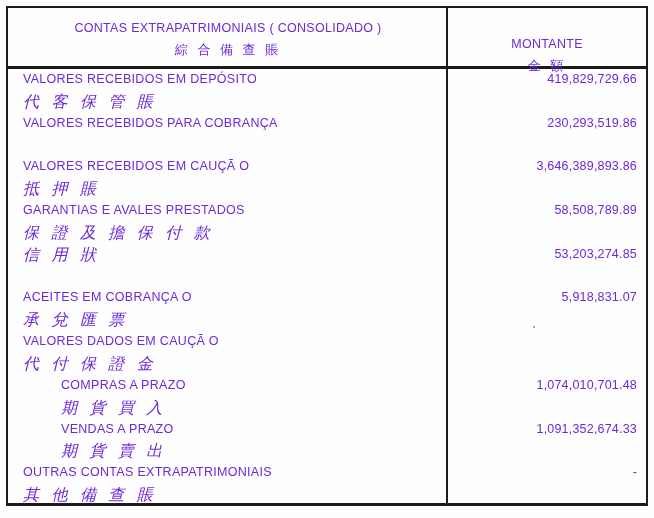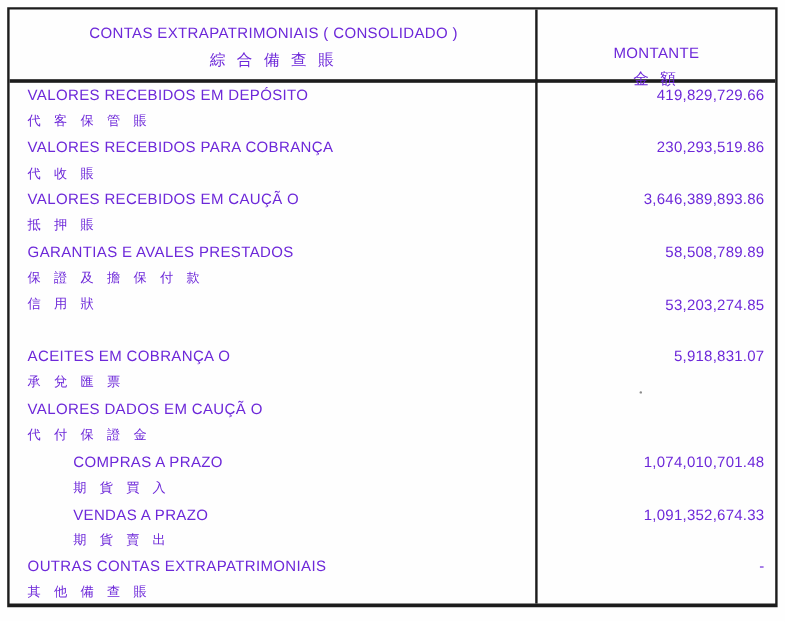--- a/index.html
+++ b/index.html
@@ -76,25 +76,26 @@
     padding-left: 15px;
   }
   .cell-left .pt-line {
     font-size: 12.5px;
     line-height: 21.85px;
     height: 21.85px;
     letter-spacing: 0.3px;
     white-space: pre;
   }
   .cell-left .zh-line {
-    font-size: 11px;
+    font-size: 16px;
     line-height: 21.85px;
     height: 21.85px;
     letter-spacing: 4px;
     white-space: pre;
+    font-style: italic;
   }
   .row.indent .pt-line,
   .row.indent .zh-line {
     padding-left: 38px;
   }
   .cell-right {
     flex: 1;
     box-sizing: border-box;
     text-align: right;
     padding-right: 9px;
@@ -134,21 +135,20 @@
     <div class="cell-left">
       <div class="pt-line">VALORES RECEBIDOS EM DEPÓSITO</div>
       <div class="zh-line">代 客 保 管 賬</div>
     </div>
     <div class="cell-right">419,829,729.66</div>
   </div>
 
   <div class="row">
     <div class="cell-left">
       <div class="pt-line">VALORES RECEBIDOS PARA COBRANÇA</div>
-      <div class="zh-line">代 收 賬</div>
     </div>
     <div class="cell-right">230,293,519.86</div>
   </div>
 
   <div class="row">
     <div class="cell-left">
       <div class="pt-line">VALORES RECEBIDOS EM CAUÇÃ O</div>
       <div class="zh-line">抵 押 賬</div>
     </div>
     <div class="cell-right">3,646,389,893.86</div>

